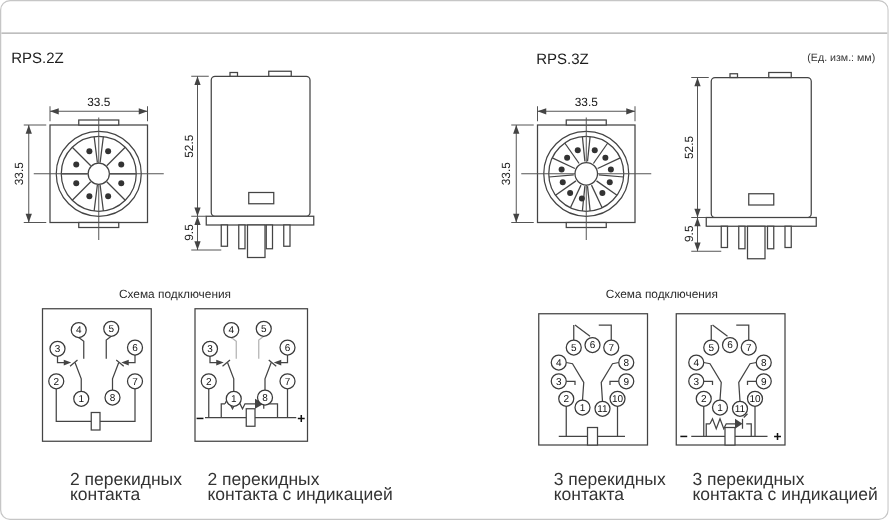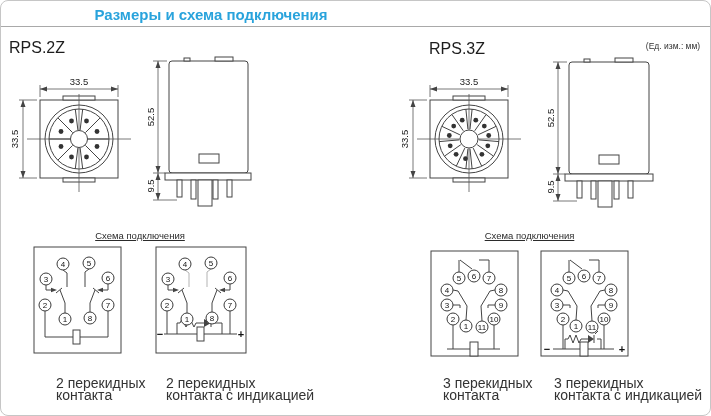--- a/index.html
+++ b/index.html
@@ -2,23 +2,23 @@
 <html><head>
 <meta charset="utf-8">
 <style>
   html,body{margin:0;padding:0;background:#fff;}
   .page{position:relative;width:711px;height:416px;background:#fff;border:1px solid #c6c6c6;
         border-radius:8px;box-sizing:border-box;overflow:hidden;
         font-family:"Liberation Sans","DejaVu Sans",sans-serif;color:#222;}
   .abs{position:absolute;}
   .title{left:60px;top:5px;width:300px;text-align:center;font-size:15px;font-weight:bold;color:#29a3dc;}
   .rule{left:0;right:0;top:25px;height:1px;background:#a9a9a9;}
-  .model{font-size:16px;color:#1d1d1d;}
+  .model{font-size:12px;color:#1d1d1d;}
   .units{left:638px;top:40px;width:68px;text-align:center;font-size:8.5px;color:#333;}
-  .schemtitle{top:229px;text-align:center;font-size:9.5px;color:#2b2b2b;text-decoration:underline;}
+  .schemtitle{top:229px;text-align:center;font-size:9.5px;color:#2b2b2b;}
   .cap{top:377px;font-size:14px;line-height:11.5px;color:#333;}
   svg{position:absolute;left:0;top:0;}
   svg text{font-family:"Liberation Sans","DejaVu Sans",sans-serif;}
   .ln{stroke:#444;fill:none;stroke-width:1;}
   .lt{stroke:#b3b3b3;fill:none;stroke-width:1;}
   .fw{stroke:#444;fill:#fff;stroke-width:1;}
   .nf{stroke:#444;fill:none;stroke-width:1;}
   .dim{stroke:#555;fill:none;stroke-width:0.8;}
   .ar{fill:#444;stroke:none;}
   .dt{font-size:9.5px;fill:#222;text-anchor:middle;}
@@ -26,21 +26,20 @@
   .tn{font-size:8px;fill:#111;text-anchor:middle;}
   .pm{font-size:11px;font-weight:bold;fill:#111;text-anchor:middle;}
   .pinring{fill:#fff;stroke:#333;stroke-width:1.6;}
   .pindot{fill:#333;stroke:none;}
 </style>
 </head>
 <body>
 
 <div class="page">
 
-  <div class="abs title">Размеры и схема подключения</div>
   <div class="abs rule"></div>
 
   <div class="abs model" style="left:8px;top:38px;">RPS.2Z</div>
   <div class="abs model" style="left:428px;top:39px;">RPS.3Z</div>
   <div class="abs units">(Ед. изм.: мм)</div>
 
   <div class="abs schemtitle" style="left:33px;width:212px;">Схема подключения</div>
   <div class="abs schemtitle" style="left:430px;width:197px;">Схема подключения</div>
 
   <svg width="711" height="416" viewBox="0 0 711 416">

